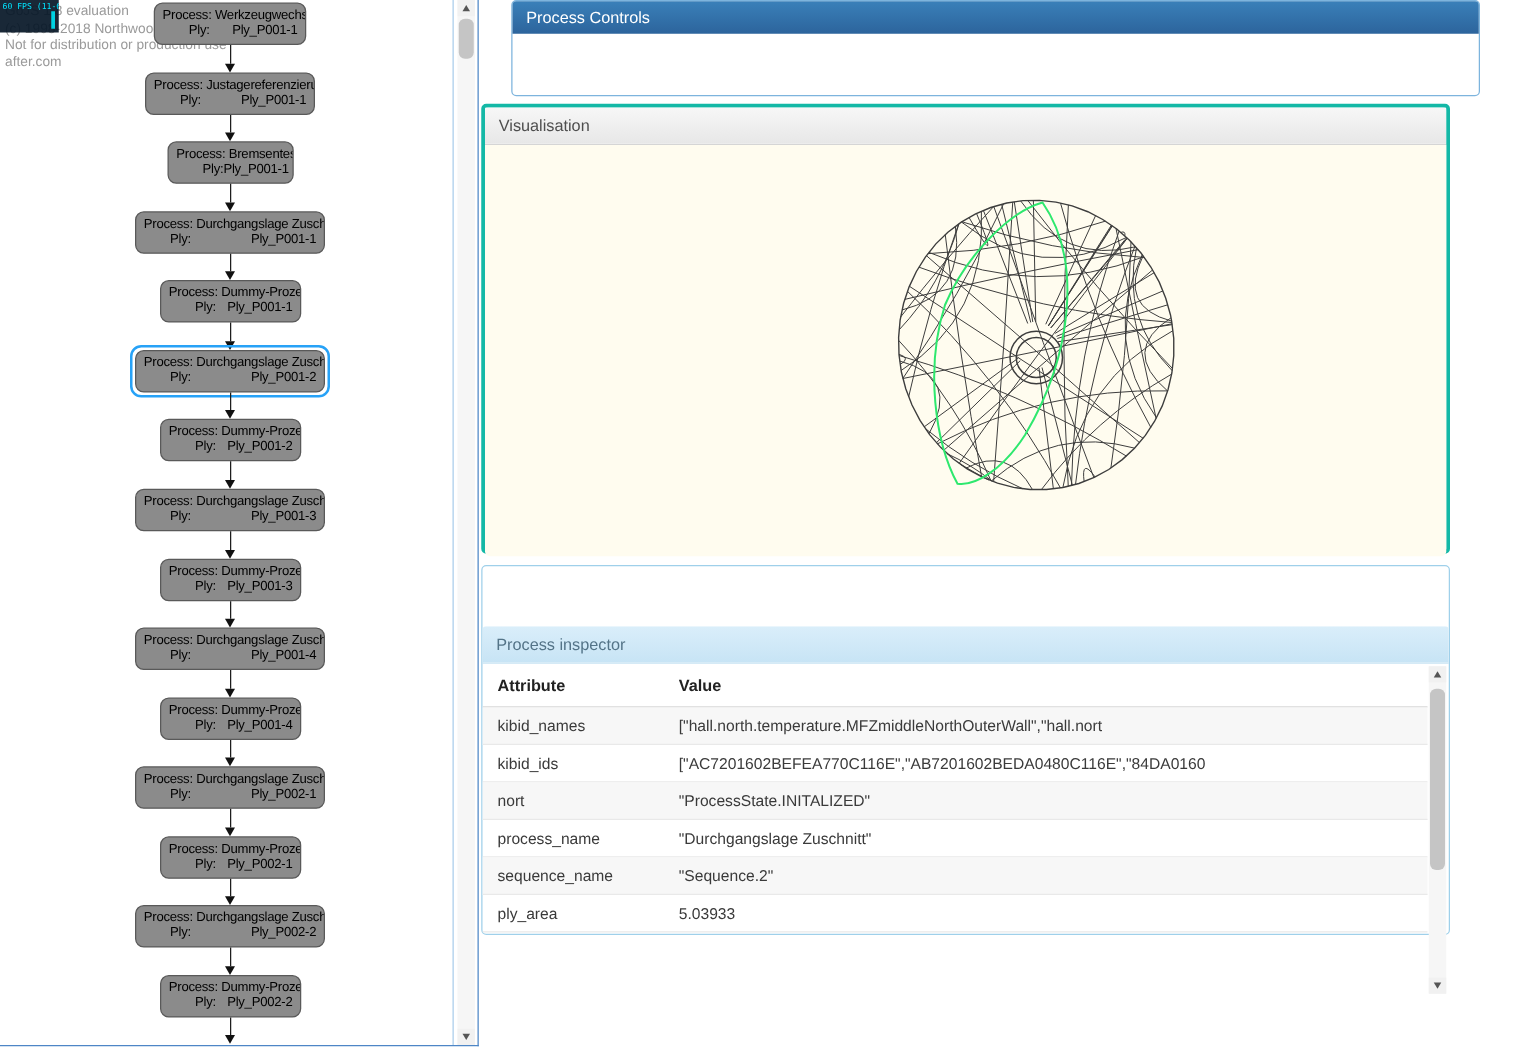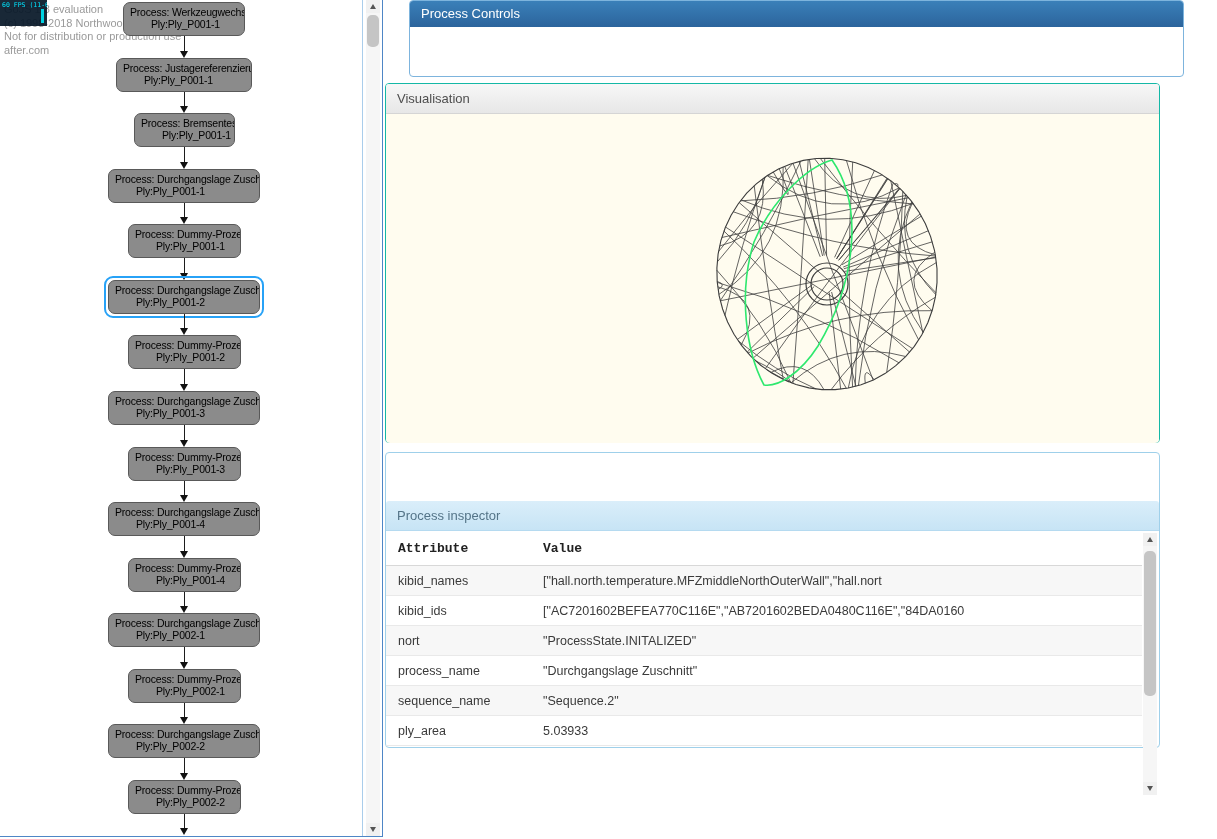--- a/index.html
+++ b/index.html
@@ -11,21 +11,21 @@
               border-right:1px solid #4e86c6;border-bottom:1px solid #4e86c6;}
   .watermark{position:absolute;left:4px;top:3px;font-size:11px;line-height:13.5px;color:#9a9a9a;z-index:1;white-space:nowrap;}
   .fps{position:absolute;left:0;top:0;width:47px;height:26px;background:rgba(8,24,40,.93);
        color:#00e5ff;font-family:"DejaVu Sans Mono",monospace;font-size:6.5px;line-height:8px;
        padding:1px 2px;box-sizing:border-box;z-index:6;white-space:nowrap;overflow:hidden;}
   .fps-bar{position:absolute;right:3px;top:9px;width:3px;height:14px;background:#00d2e2;}
   #diagram{position:absolute;left:0;top:0;right:20px;bottom:0;z-index:2;}
   .pnode{position:absolute;height:34px;box-sizing:border-box;background:#8b8b8b;border:1px solid #595959;
          border-radius:7px;font-size:10.5px;letter-spacing:-.2px;color:#000;padding:3px 6px 0 6px;
          white-space:nowrap;overflow:hidden;cursor:default;}
-  .pnode .l2{display:flex;padding-left:21px;}
+  .pnode .l2{display:flex;justify-content:space-between;padding-left:21px;}
   .adorn{position:absolute;border:2px solid #27a2f7;border-radius:9px;box-sizing:border-box;pointer-events:none;}
   .alink{position:absolute;left:184px;width:1px;background:#1d1d1d;}
   .ahead{position:absolute;left:180px;width:0;height:0;border-left:4px solid transparent;
          border-right:4px solid transparent;border-top:7px solid #111;}
   .inner-edge{position:absolute;top:0;bottom:0;left:362px;width:1px;background:#aacdeb;z-index:3;}
 
   
   .v-scrollbar{position:absolute;width:14px;background:#f6f6f6;z-index:4;}
   .dg-sb{top:0;bottom:0;right:2px;}
   .sb-btn{position:absolute;left:0;width:14px;height:13px;background:#f1f1f1;display:flex;align-items:center;justify-content:center;}
@@ -38,33 +38,33 @@
   .panel{position:absolute;left:385px;width:775px;box-sizing:border-box;background:#fff;border-radius:4px;}
   .panel-head{height:26px;line-height:26px;padding:0 11px;font-size:13px;border-radius:3px 3px 0 0;}
 
   .pc{top:0;height:77px;border:1px solid #7db4dd;margin-left:24px;}
   .pc-head{background:linear-gradient(180deg,#3a80b9,#2c649c);color:#fff;}
   .pc-body{padding:9px 10px;}
   .btn{display:inline-block;margin-right:5px;height:33px;line-height:31px;padding:0 12px;font-size:12.5px;color:#333;
        background:linear-gradient(180deg,#fefefe,#e7e7e7);border:1px solid #b8b8b8;border-radius:4px;cursor:pointer;
        font-family:inherit;}
 
-  .vis{top:83px;height:360px;border:1px solid #14b8a6;}
+  .vis{top:83px;height:360px;border:3px solid #14b8a6;}
   .vis-head{height:29px;line-height:29px;background:linear-gradient(180deg,#f7f7f7,#e7e7e7);
             border-bottom:1px solid #d5d5d5;color:#4e4e4e;}
   .vis-body{position:relative;height:329px;background:#fffcef;border-radius:0 0 4px 4px;overflow:hidden;}
   .vis-body svg{position:absolute;left:0;top:0;}
 
   .insp{top:452px;height:296px;border:1px solid #9fd0ea;}
   .insp-head{height:29px;line-height:29px;background:linear-gradient(180deg,#daeefa,#c7e4f5);
              border-bottom:1px solid #b5daf0;color:#547488;margin-top:48px;}
   .insp-body{position:relative;height:266px;overflow:hidden;border-radius:0 0 4px 4px;}
   .tbl{position:absolute;left:0;top:0;right:17px;}
   .tbl-head{display:flex;height:34px;align-items:center;padding-left:12px;font-weight:bold;font-size:13px;color:#222;
-            border-bottom:1px solid #d8d8d8;font-family:Liberation Mono, monospace;}
+            border-bottom:1px solid #d8d8d8;}
   .trow{display:flex;height:29px;align-items:center;padding-left:12px;font-size:12.5px;color:#3a3a3a;
         border-bottom:1px solid #e9e9e9;white-space:nowrap;}
   .trow:nth-child(odd){background:#f7f7f7;}
   .col-attr{width:145px;flex:0 0 145px;}
   .col-val{flex:1;overflow:hidden;}
   .insp-sb{top:2px;bottom:2px;right:2px;}
 </style>
 </head>
 <body>
 

